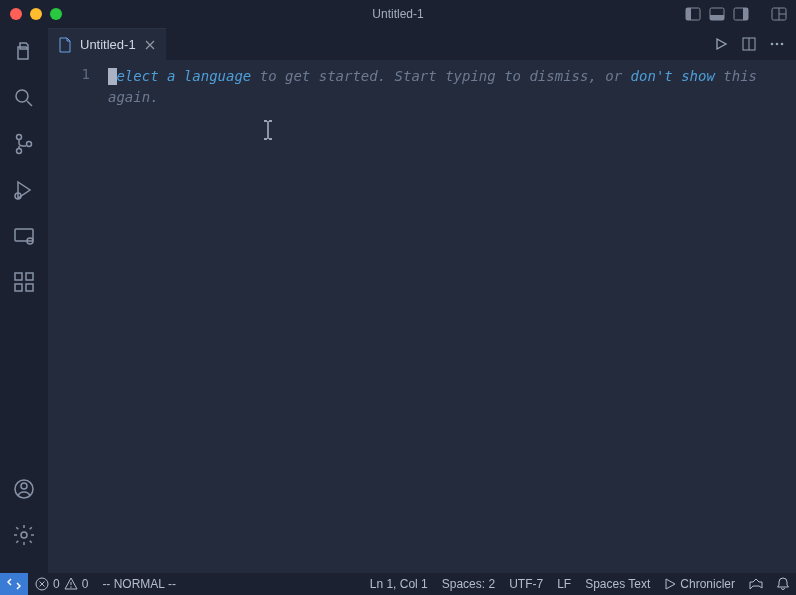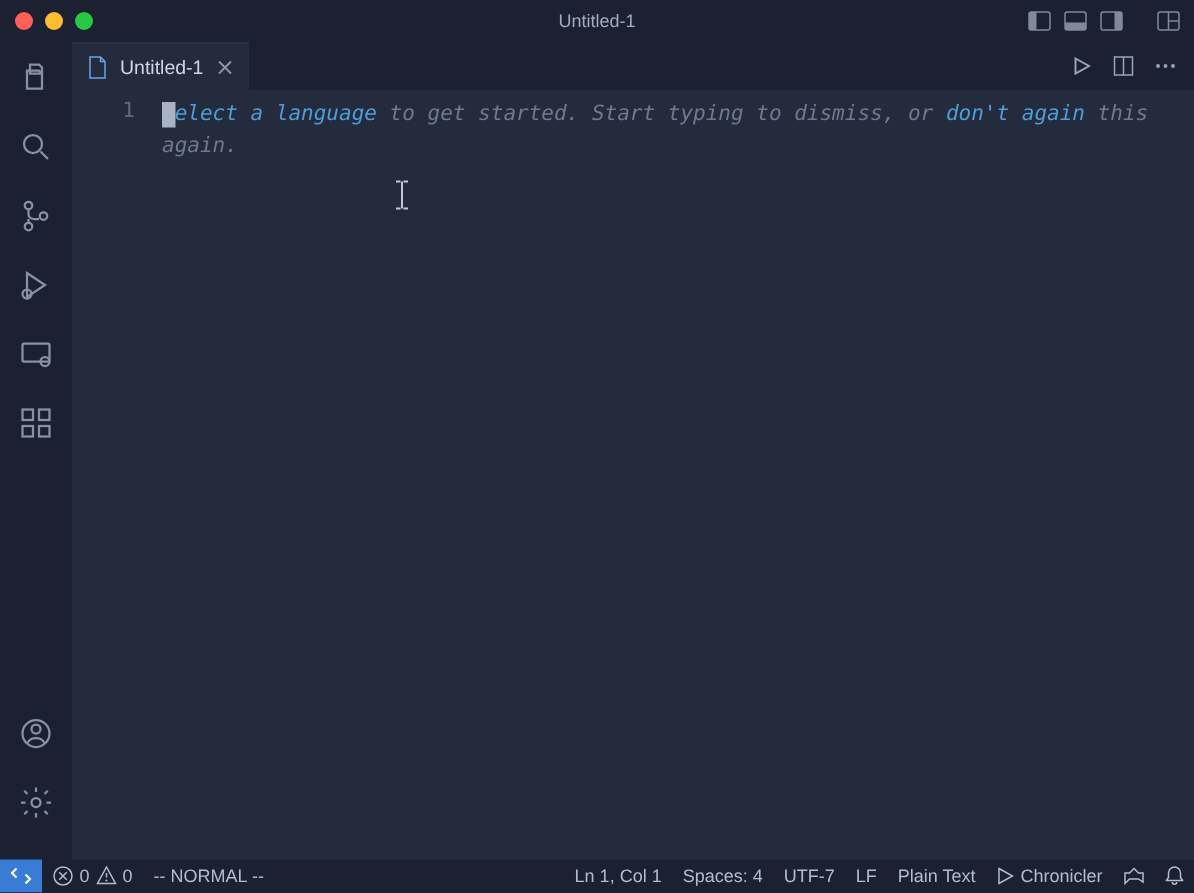--- a/index.html
+++ b/index.html
@@ -184,21 +184,21 @@
             </svg>
           </div>
       </div>
     </div>
 
     <div class="editor">
       <div class="gutter">
         <div>1</div>
       </div>
       <div class="content">
-        <div class="hint"><span class="cursor-block"></span><span class="link">Select a language</span><span> to get started. Start typing to dismiss, or </span><span class="link">don't again</span><span> this again.</span></div>
+        <div class="hint"><span class="cursor-block"></span><span class="link">Select a language</span><span> to get started. Start typing to dismiss, or </span><span class="link">don't show</span><span> this again.</span></div>
         <div class="ibeam">
             <svg width="12" height="20" viewBox="0 0 12 20">
               <path d="M2 1h3M7 1h3M6 1v18M2 19h3M7 19h3" stroke="#c5ccd8" stroke-width="1.3" fill="none"></path>
             </svg>
           </div>
       </div>
     </div>
   </div>
 </div>
 
@@ -217,24 +217,24 @@
     <svg width="14" height="14" viewBox="0 0 14 14">
         <path d="M7 1l6 11H1z" fill="none" stroke="currentColor"></path>
         <line x1="7" y1="5" x2="7" y2="8" stroke="currentColor"></line>
         <circle cx="7" cy="10" r="0.7" fill="currentColor"></circle>
       </svg>
     <span>0</span>
   </div>
   <div class="st-item">-- NORMAL --</div>
   <div class="st-spacer"></div>
   <div class="st-item">Ln 1, Col 1</div>
-  <div class="st-item">Spaces: 4</div>
+  <div class="st-item">Spaces: 2</div>
   <div class="st-item">UTF-7</div>
   <div class="st-item">LF</div>
-  <div class="st-item">Plain Text</div>
+  <div class="st-item">Spaces Text</div>
   <div class="st-item">
     <svg width="12" height="12" viewBox="0 0 12 12">
         <path d="M2 1l9 5-9 5z" fill="none" stroke="currentColor"></path>
       </svg>
     <span>Chronicler</span>
   </div>
   <div class="st-item">
       <svg width="14" height="14" viewBox="0 0 14 14">
         <path d="M7 2l3 3h3v6l-3-2H4L1 12V5h3z" fill="none" stroke="currentColor"></path>
       </svg>

